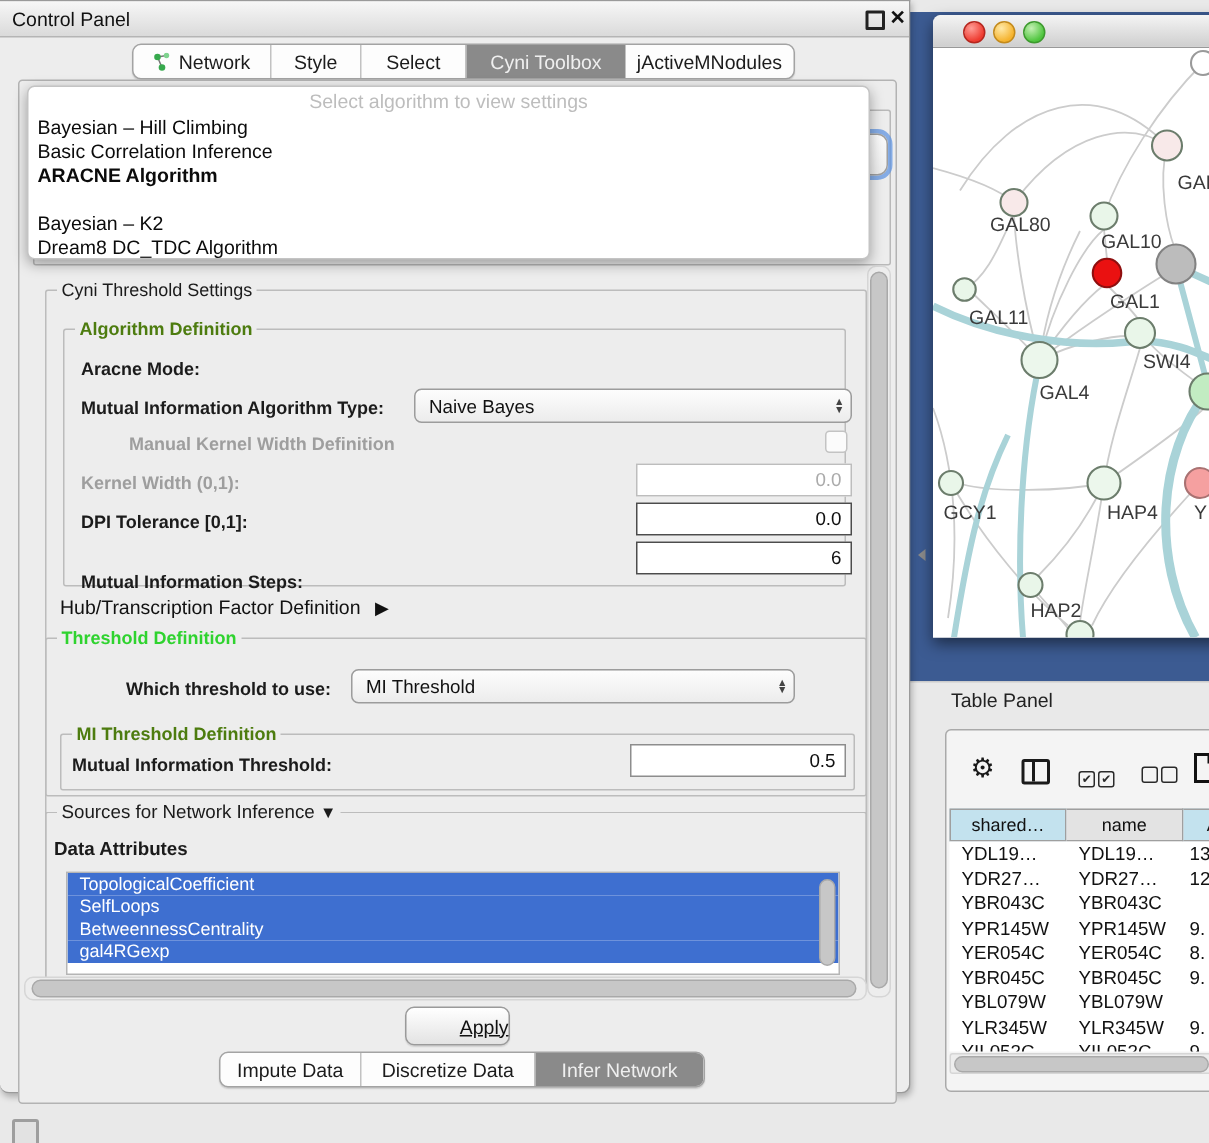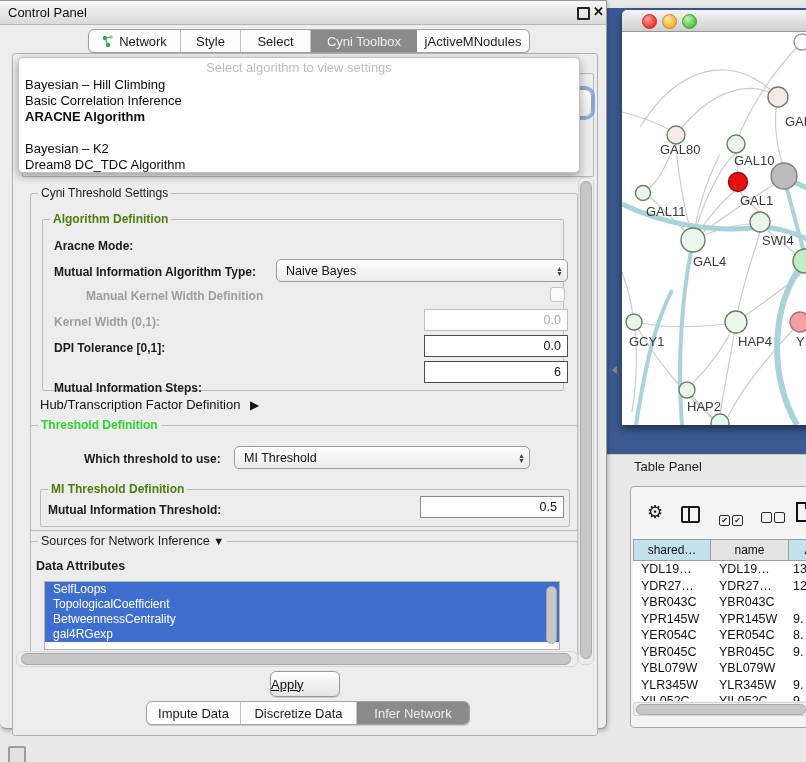--- a/index.html
+++ b/index.html
@@ -73,21 +73,21 @@
 
   
   .sb-track{background:#ededed;border:1px solid #d6d6d6;border-radius:6px;}
   .sb-thumb{background:#c7c7c7;border:1px solid #a9a9a9;border-radius:6px;}
 
   
   #attr-list{background:#fff;border:1px solid #b5b5b5;overflow:hidden;}
   .attr-item{height:15px;line-height:15px;background:#3e6fd0;color:#fff;font-size:12px;
              padding-left:8px;white-space:nowrap;}
 
-  .push-btn{display:flex;align-items:center;justify-content:flex-start;
+  .push-btn{display:flex;align-items:center;justify-content:flex-end;
             border:1px solid #9a9a9a;border-radius:6px;background:linear-gradient(#ffffff,#e3e3e3);
             font-size:13px;color:#111;box-shadow:0 1px 1px rgba(0,0,0,.12);text-decoration:underline;}
 
   
   #desktop-blue{left:606px;top:8px;width:200px;height:446px;background:#3c5b92;}
   #net-window{left:622px;top:10px;width:200px;height:415px;border-radius:6px 6px 0 0;
               box-shadow:0 4px 10px rgba(0,0,0,.5);background:#fff;}
   #net-titlebar{left:0;top:0;width:100%;height:22px;border-radius:5px 5px 0 0;
                 background:linear-gradient(#f4f4f4,#cfcfcf);border-bottom:1px solid #999;box-sizing:border-box;}
   .traffic{width:13px;height:13px;border-radius:50%;top:4px;}
@@ -371,22 +371,22 @@
     <div class="abs field mid" style="left:420px;top:495px;width:144px;">0.5</div>
 
     <div class="abs groupbox" style="left:30px;top:540px;width:546px;height:114px;border-bottom:none;">
       <span class="gtitle" style="font-size:12.5px;">
         <span>Sources for Network Inference</span>
         <span style="font-size:11px;">▼</span>
       </span>
     </div>
     <div class="abs lbl" style="left:36px;top:558px;font-size:12.5px;">Data Attributes</div>
     <div class="abs" id="attr-list" style="left:44px;top:580px;width:514px;height:67px;">
+      <div class="attr-item">TopologicalCoefficient</div>
       <div class="attr-item">SelfLoops</div>
-      <div class="attr-item">TopologicalCoefficient</div>
       <div class="attr-item">BetweennessCentrality</div>
       <div class="attr-item">gal4RGexp</div>
       <div class="abs sb-thumb" style="right:2px;top:4px;width:9px;height:56px;"></div>
     </div>
 
     <div class="abs sb-track" style="left:578px;top:176px;width:14px;height:486px;">
       <div class="abs sb-thumb" style="left:1px;top:3px;width:10px;height:476px;"></div>
     </div>
     <div class="abs sb-track" style="left:16px;top:650px;width:560px;height:14px;">
       <div class="abs sb-thumb" style="left:4px;top:1px;width:548px;height:10px;"></div>

